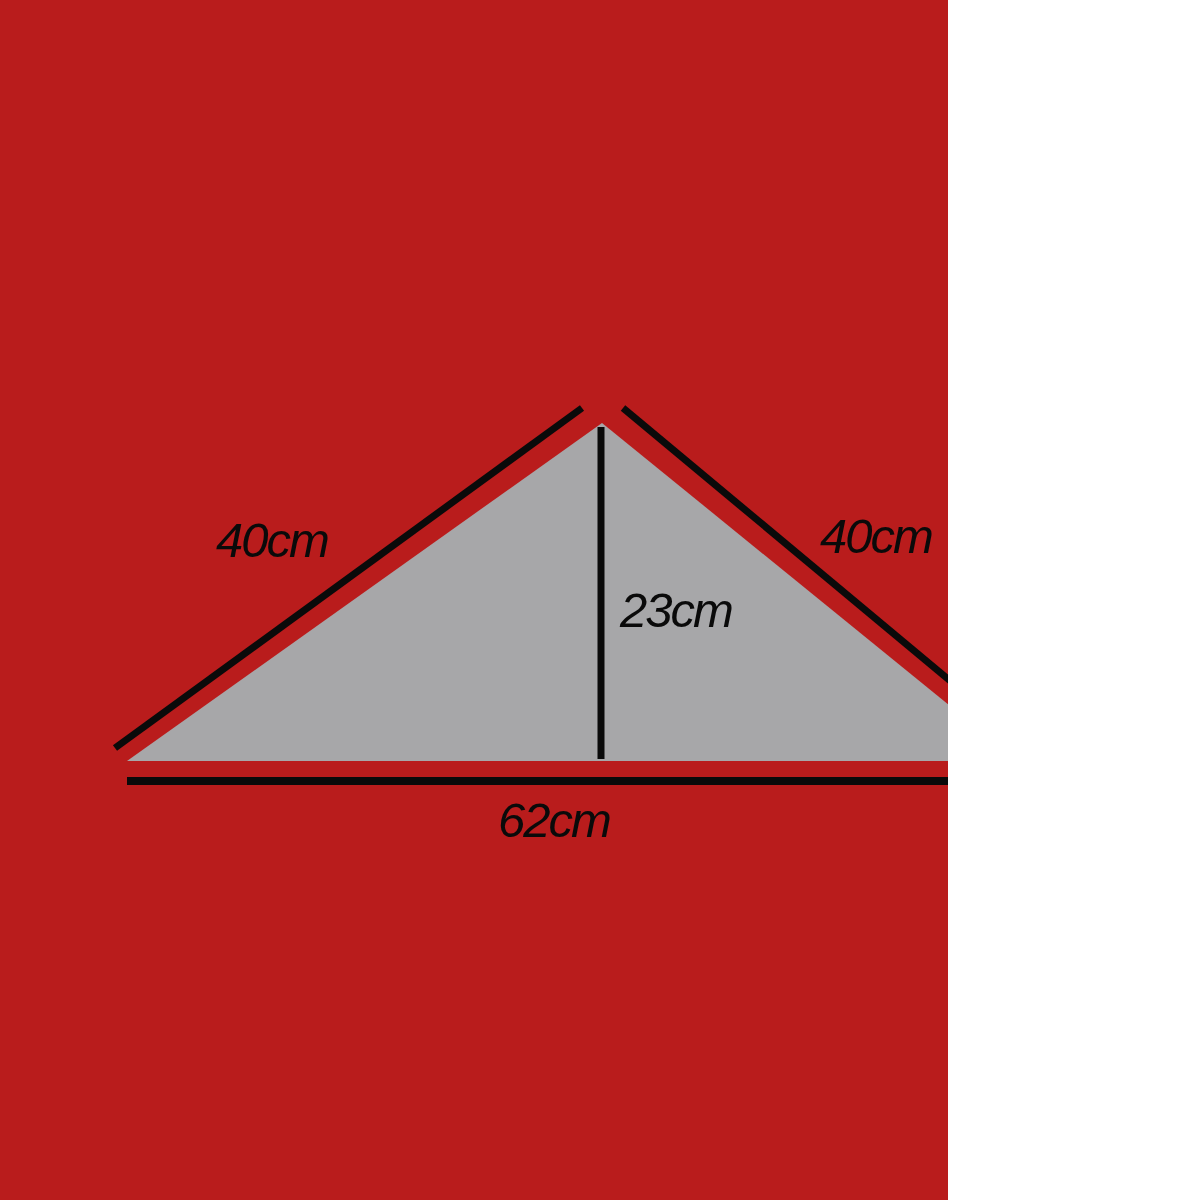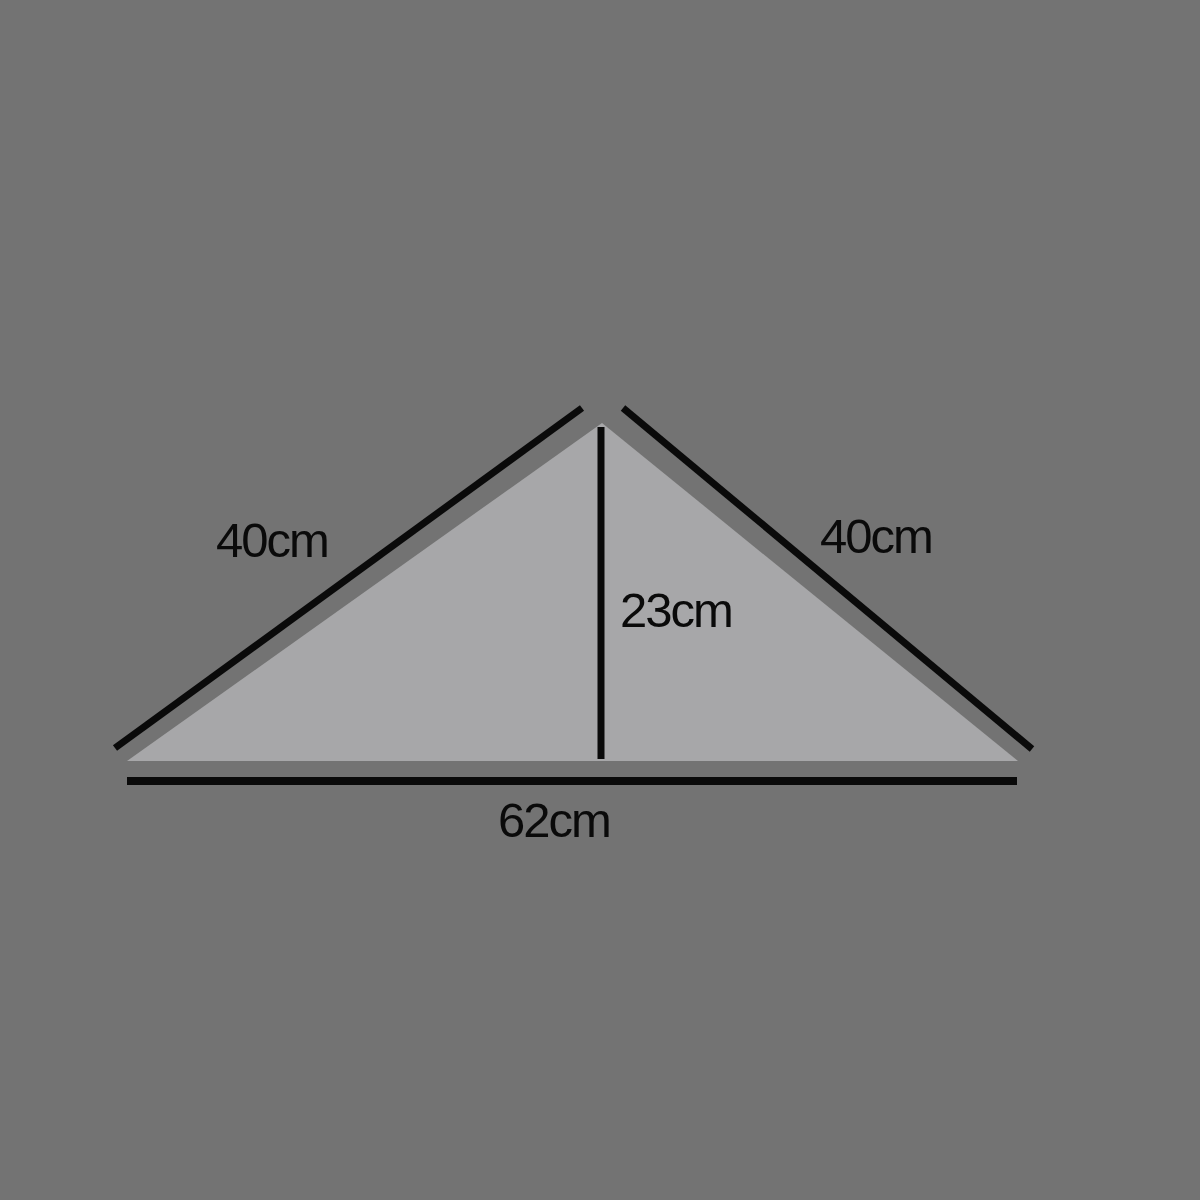--- a/index.html
+++ b/index.html
@@ -2,24 +2,25 @@
 <html><head>
 <meta charset="utf-8">
 <style>
   html, body {
     margin: 0;
     padding: 0;
     background: #ffffff;
   }
   .canvas {
     position: relative;
-    width: 1200px;
+    width: 948px;
     height: 1200px;
-    background: #737373;
+    background: #b91c1c;
     overflow: hidden;
+    font-style: italic;
   }
   svg text {
     font-family: "Liberation Sans", "DejaVu Sans", sans-serif;
     font-size: 49px;
     letter-spacing: -2px;
     fill: #0a0a0a;
   }
 </style>
 </head>
 <body>

